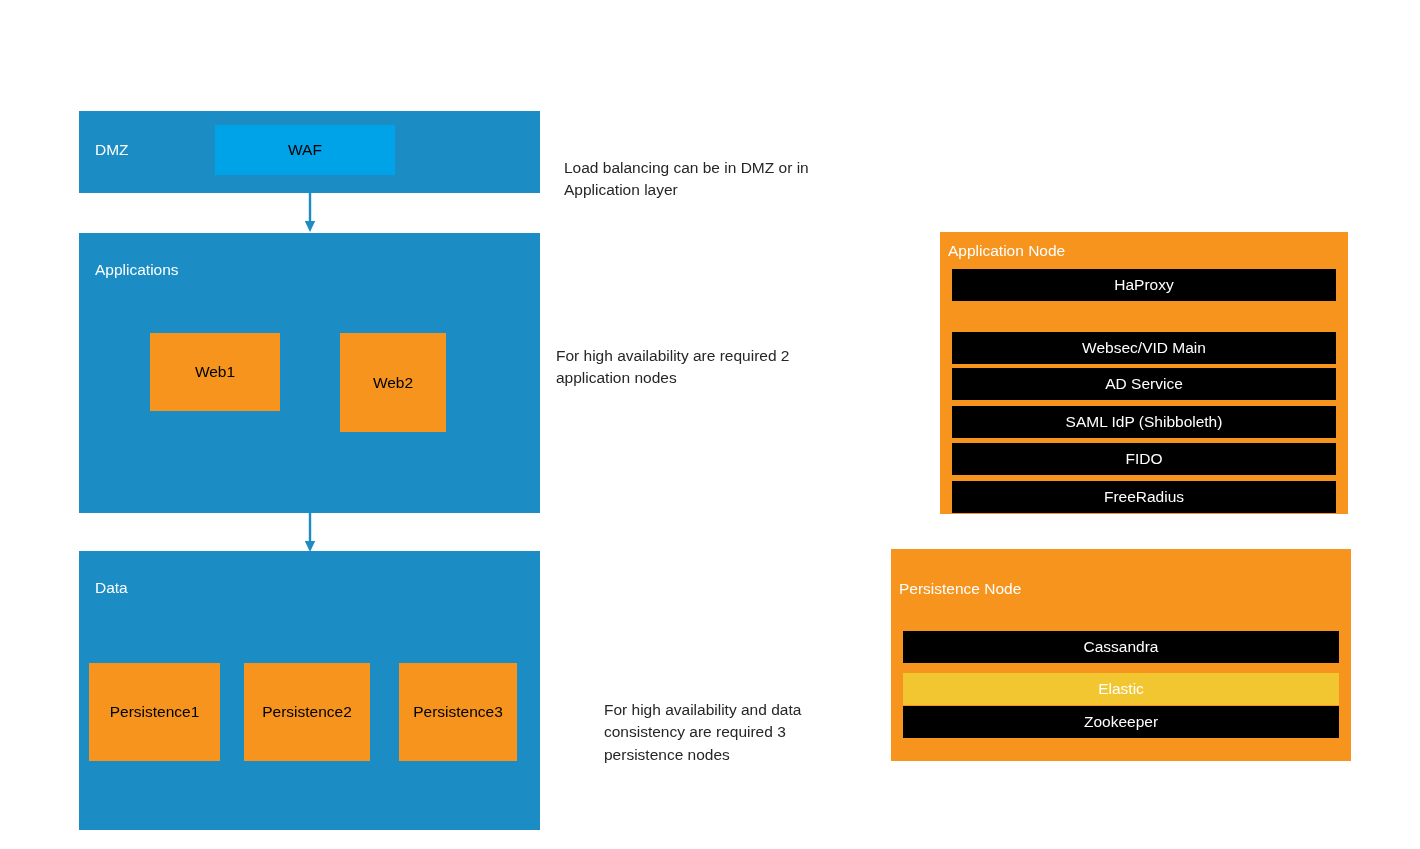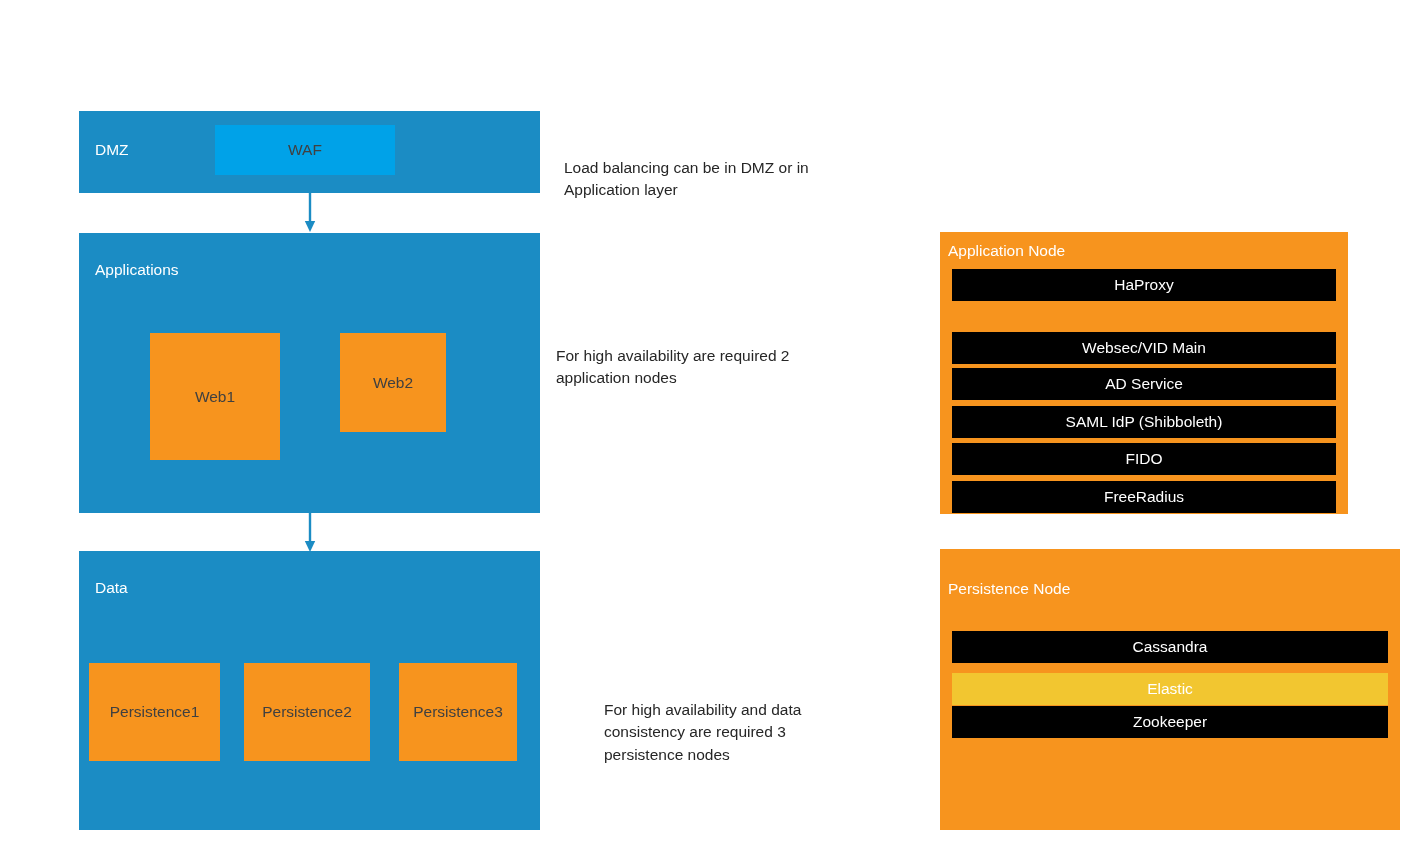--- a/index.html
+++ b/index.html
@@ -36,21 +36,21 @@
     white-space: nowrap;
   }
 
   
   .box {
     position: absolute;
     box-sizing: border-box;
     display: flex;
     align-items: center;
     justify-content: center;
-    color: #404040;
+    color: #000000;
     font-size: 15.5px;
     text-align: left;
   }
   .box.waf {
     background: #00a2e8;
   }
   .box.orange {
     background: #f7941e;
   }
 
@@ -119,21 +119,21 @@
 
   <div class="arrow" style="left:303px; top:193px; height:40px;">
     <svg width="14" height="40" viewBox="0 0 14 40">
       <line x1="7" y1="0" x2="7" y2="31" stroke="#1b8cc4" stroke-width="2.4"></line>
       <path d="M7 39 L1.8 28 L12.2 28 Z" fill="#1b8cc4"></path>
     </svg>
   </div>
 
   <div class="layer" style="left:79px; top:233px; width:461px; height:280px;"></div>
   <div class="layer-title" style="left:95px; top:262px;">Applications</div>
-  <div class="box orange" style="left:150px; top:333px; width:130px; height:127px;">Web1</div>
+  <div class="box orange" style="left:150px; top:333px; width:130px; height:78px;">Web1</div>
   <div class="box orange" style="left:340px; top:333px; width:106px; height:99px;">Web2</div>
 
   <div class="arrow" style="left:303px; top:513px; height:40px;">
     <svg width="14" height="40" viewBox="0 0 14 40">
       <line x1="7" y1="0" x2="7" y2="31" stroke="#1b8cc4" stroke-width="2.4"></line>
       <path d="M7 39 L1.8 28 L12.2 28 Z" fill="#1b8cc4"></path>
     </svg>
   </div>
 
   <div class="layer" style="left:79px; top:551px; width:461px; height:279px;"></div>
@@ -153,20 +153,20 @@
   <div class="node-panel" style="left:940px; top:232px; width:408px; height:282px;">
     <div class="node-title" style="top:11px;">Application Node</div>
     <div class="service-bar" style="top:37px;">HaProxy</div>
     <div class="service-bar" style="top:100px;">Websec/VID Main</div>
     <div class="service-bar" style="top:136px;">AD Service</div>
     <div class="service-bar" style="top:174px;">SAML IdP (Shibboleth)</div>
     <div class="service-bar" style="top:211px;">FIDO</div>
     <div class="service-bar" style="top:249px;">FreeRadius</div>
   </div>
 
-  <div class="node-panel" style="left:940px; top:549px; width:460px; height:281px;">
+  <div class="node-panel" style="left:891px; top:549px; width:460px; height:212px;">
     <div class="node-title" style="top:32px;">Persistence Node</div>
     <div class="service-bar" style="top:82px;">Cassandra</div>
     <div class="service-bar highlight" style="top:124px;">Elastic</div>
     <div class="service-bar" style="top:157px;">Zookeeper</div>
   </div>
 
 </div>
 
 </body></html>

